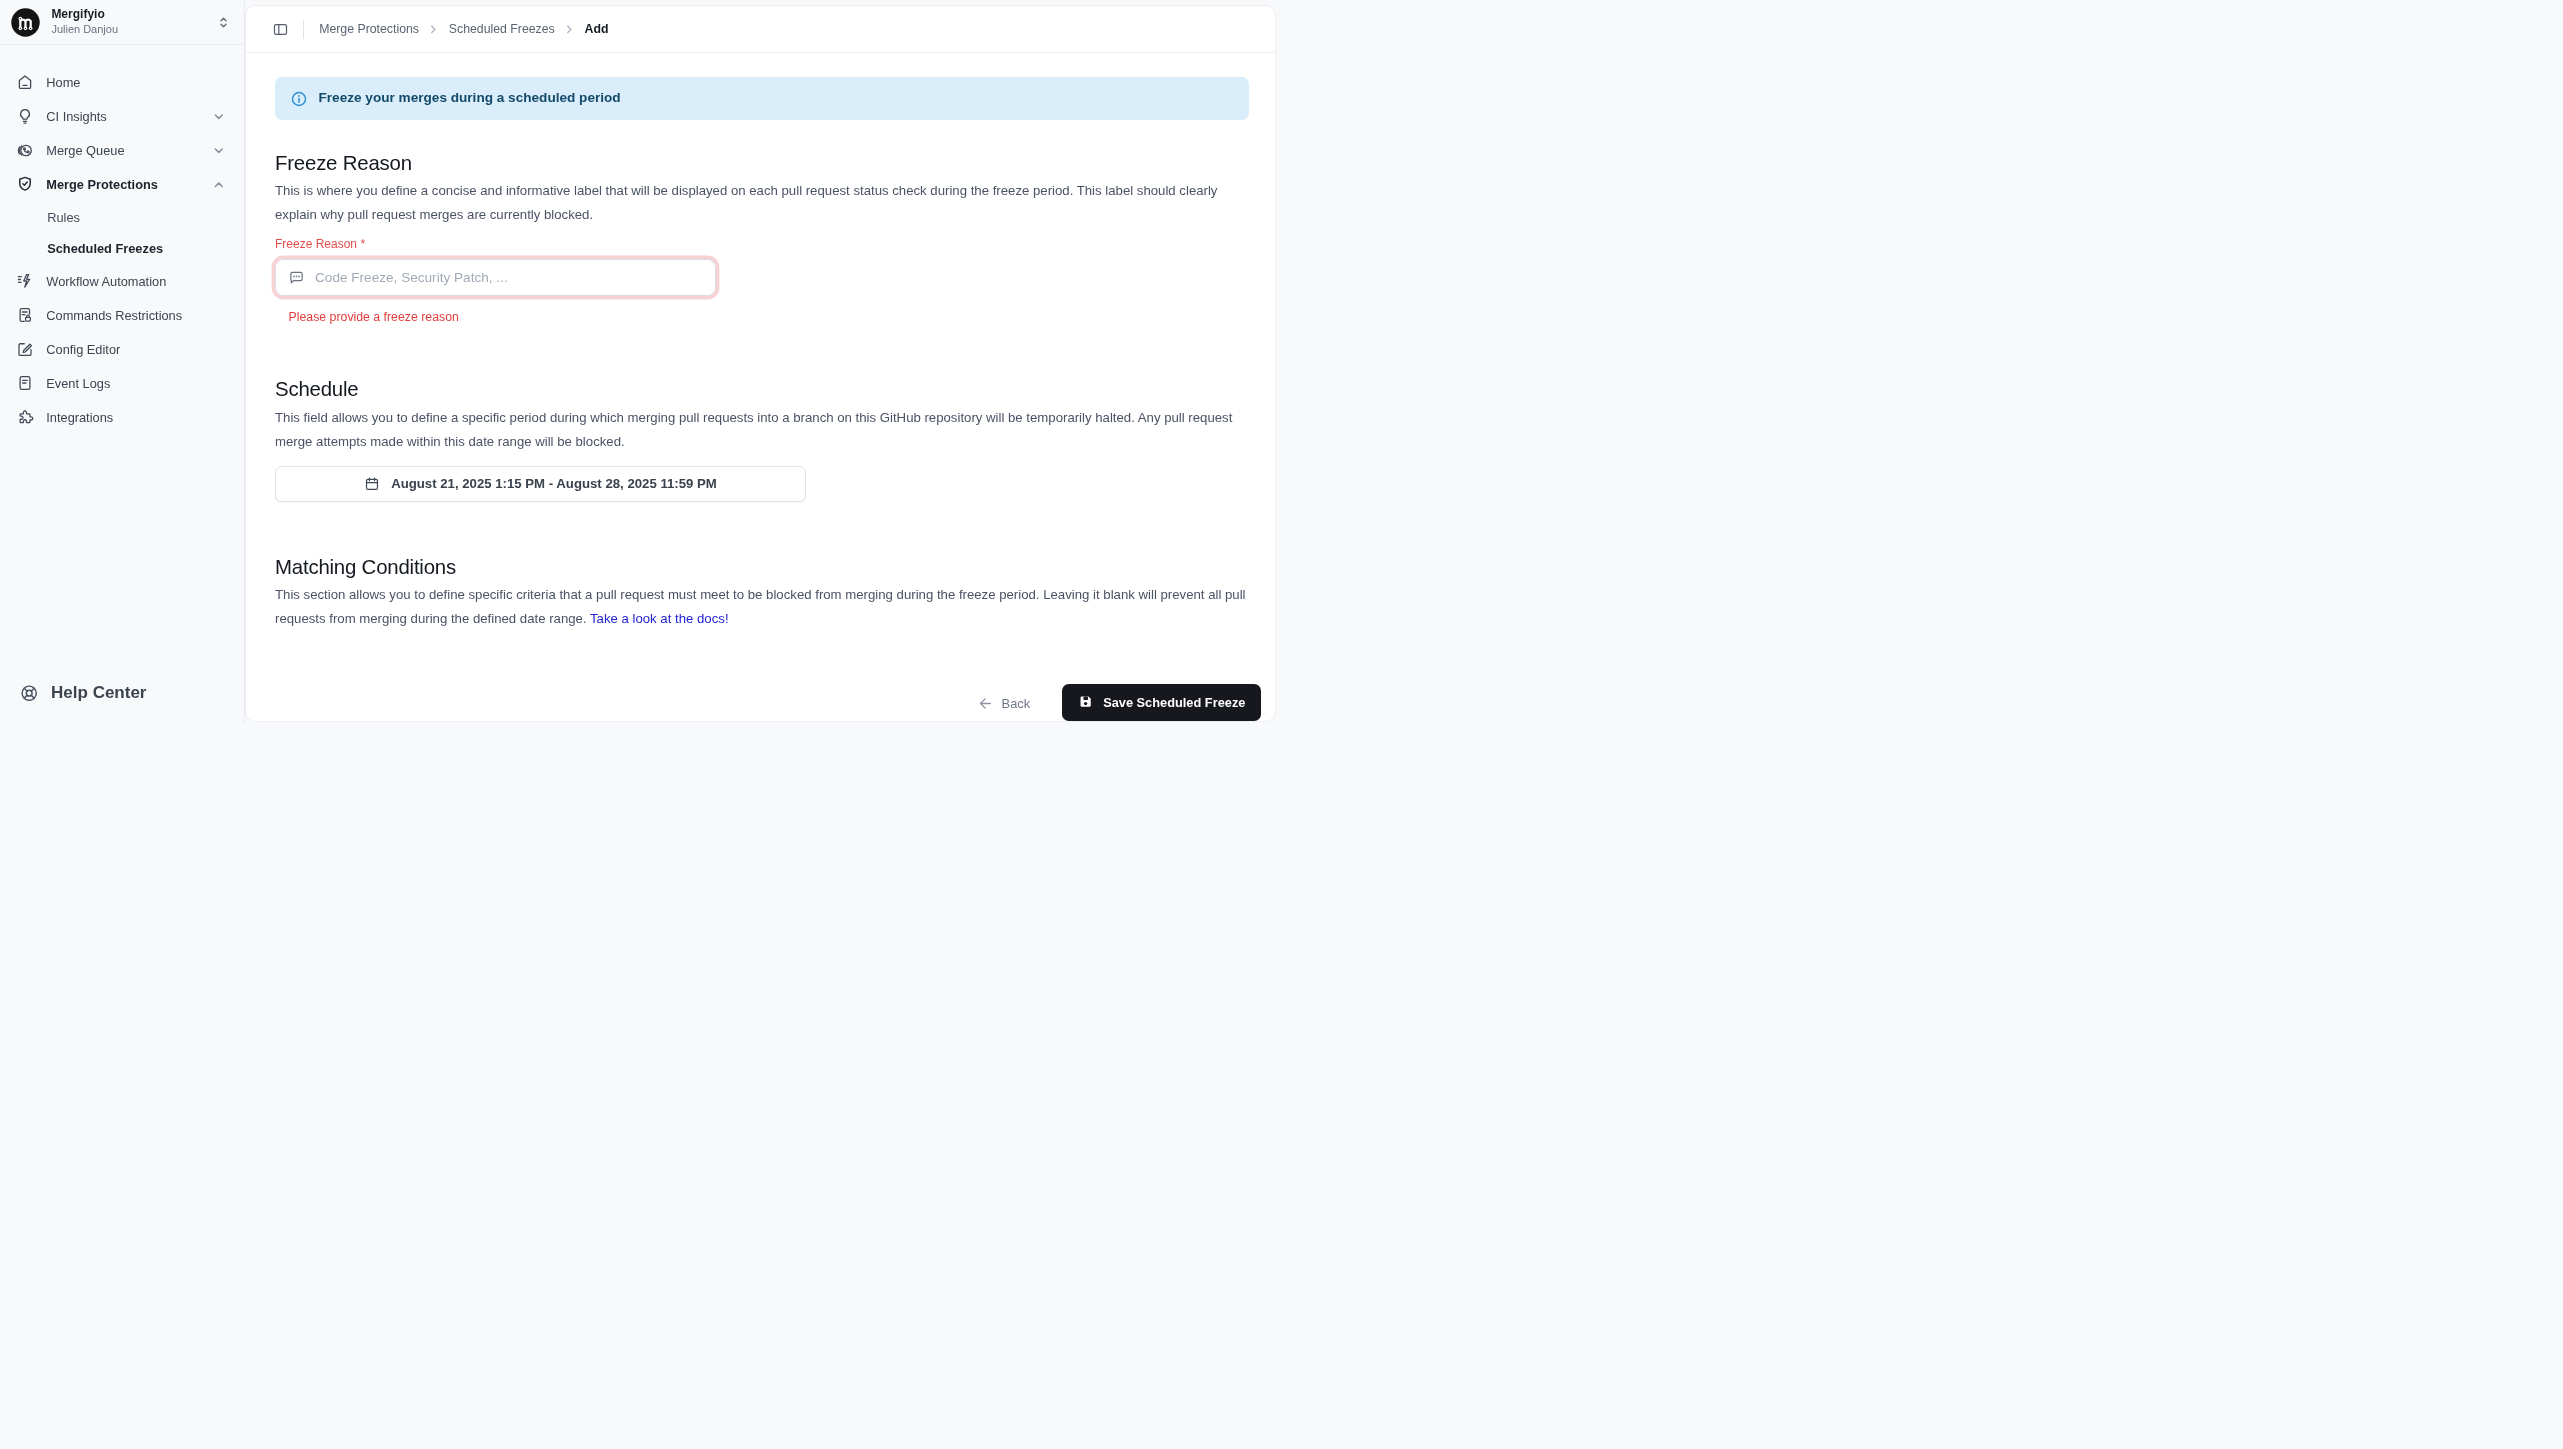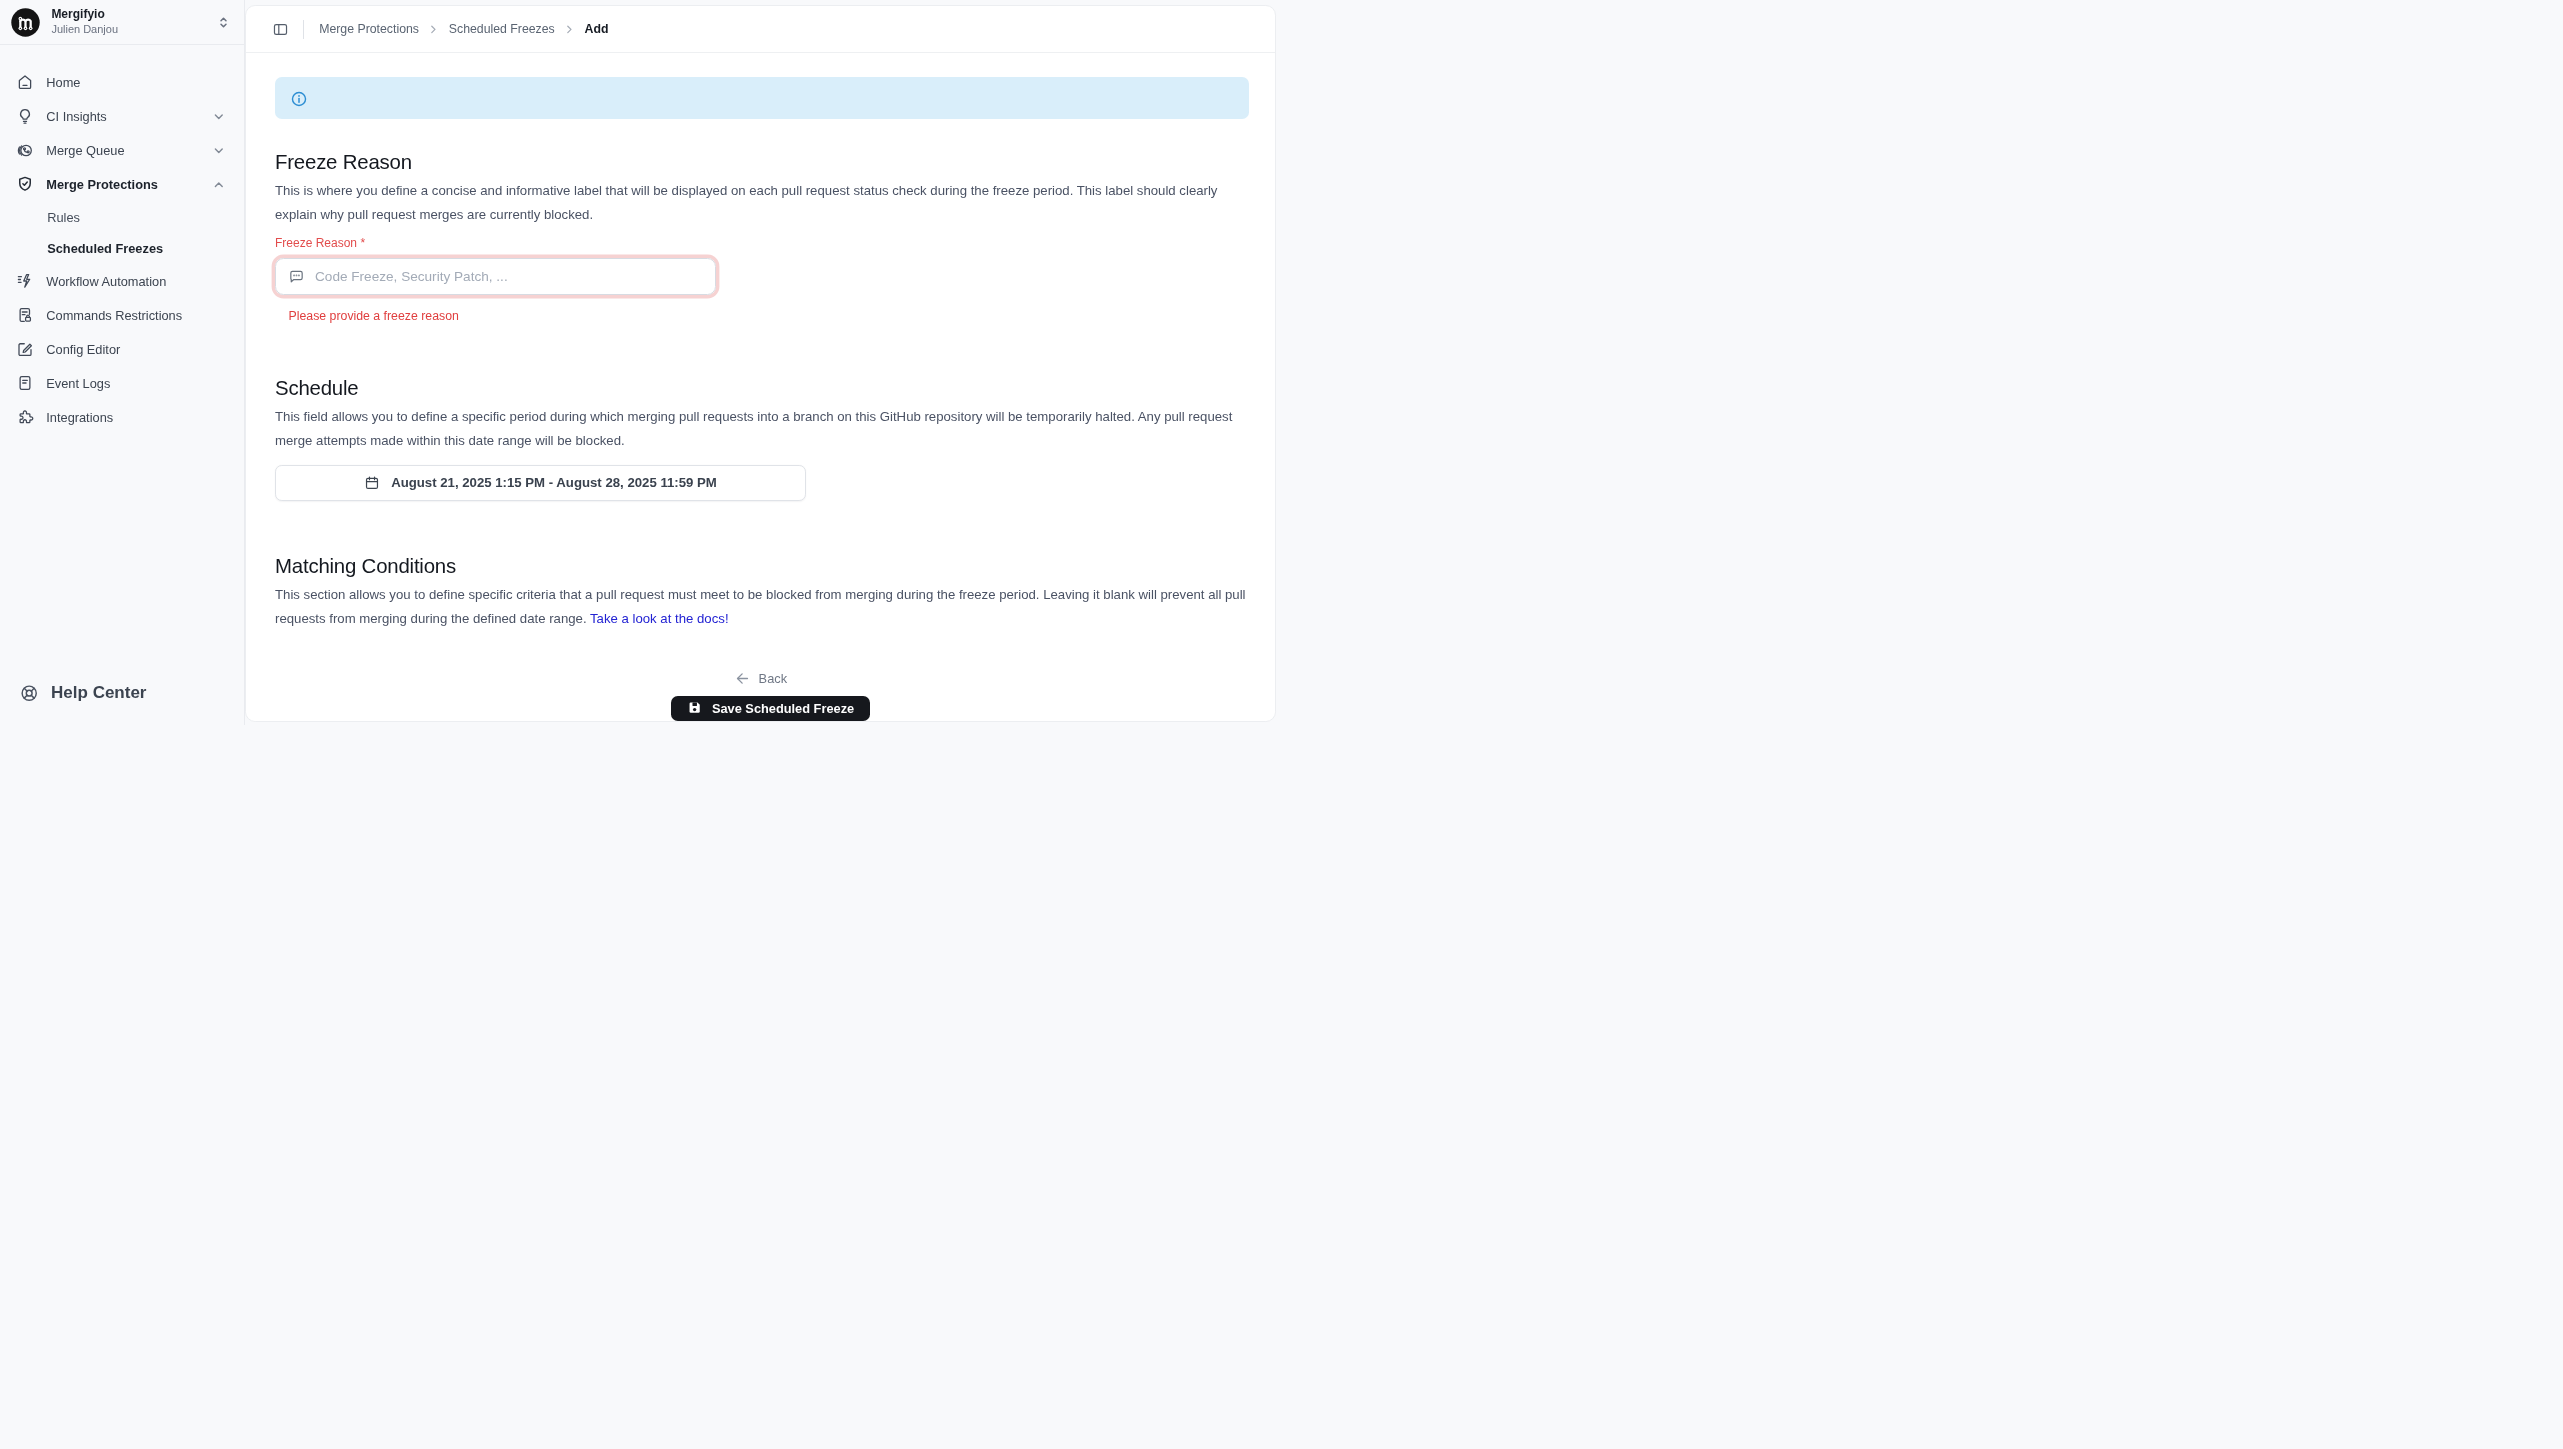--- a/index.html
+++ b/index.html
@@ -82,22 +82,22 @@
     border:0.9px solid #e0e3e8; border-radius:6.8px; box-shadow:0 0.9px 1.7px rgba(16,24,40,.05);
     display:flex; align-items:center; justify-content:center; gap:11px; cursor:pointer; }
   .date-btn-icon { width:16px; height:16px; color:#3d4550; }
   .date-btn-label { font-size:13.2px; font-weight:700; color:#3a424e; }
 
   .match-title { margin-top:53px; }
   .docs-link { color:#2323d3; cursor:pointer; }
 
   
   .card-footer { position:absolute; left:0; right:0; bottom:0; height:59px; background:#fff;
-    display:flex; align-items:center; justify-content:flex-end; padding:0 13.6px;
-    border-radius:0 0 10.2px 10.2px;flex-direction:column; }
+    display:flex; align-items:flex-end; justify-content:flex-end; padding:0 13.6px;
+    border-radius:0 0 10.2px 10.2px; }
   .back-btn { display:flex; align-items:center; gap:7.7px; color:#6f7785; font-size:12.8px;
     font-weight:500; cursor:pointer; padding:8.5px 12px; border-radius:6.8px; }
   .back-arrow { width:17px; height:17px; color:#8b93a0; }
   .save-btn { margin-left:20.4px; display:flex; align-items:center; gap:9.4px; height:37px;
     background:#16181d; color:#fff; border:none; border-radius:6.8px; padding:0 16px;
     font-size:12.8px; font-weight:700; cursor:pointer; font-family:"Liberation Sans", sans-serif; }
   .save-icon { width:15.3px; height:15.3px; }
   svg { display:block; }
 </style>
 </head>
@@ -308,20 +308,21 @@
 
         <div class="banner">
           <span class="banner-icon">
             <svg width="18" height="18" viewBox="0 0 24 24" fill="none">
               <circle cx="12" cy="12" r="8.7" stroke="currentColor" stroke-width="1.9"></circle>
               <path d="M12 11.2v5" stroke="currentColor" stroke-width="2" stroke-linecap="round"></path>
               <circle cx="12" cy="7.9" r="1.15" fill="currentColor"></circle>
             </svg>
             </span>
           <div class="banner-text">
+            <div class="banner-title">Freeze your merges during a scheduled period</div>
           </div>
         </div>
 
         <div class="section-title fr-title">Freeze Reason</div>
         <div class="section-desc">This is where you define a concise and informative label that will be displayed on each pull request status check during the freeze period. This label should clearly explain why pull request merges are currently blocked.</div>
 
         <div class="field-label">
           <span>Freeze Reason</span>
           <span>*</span>
         </div>

